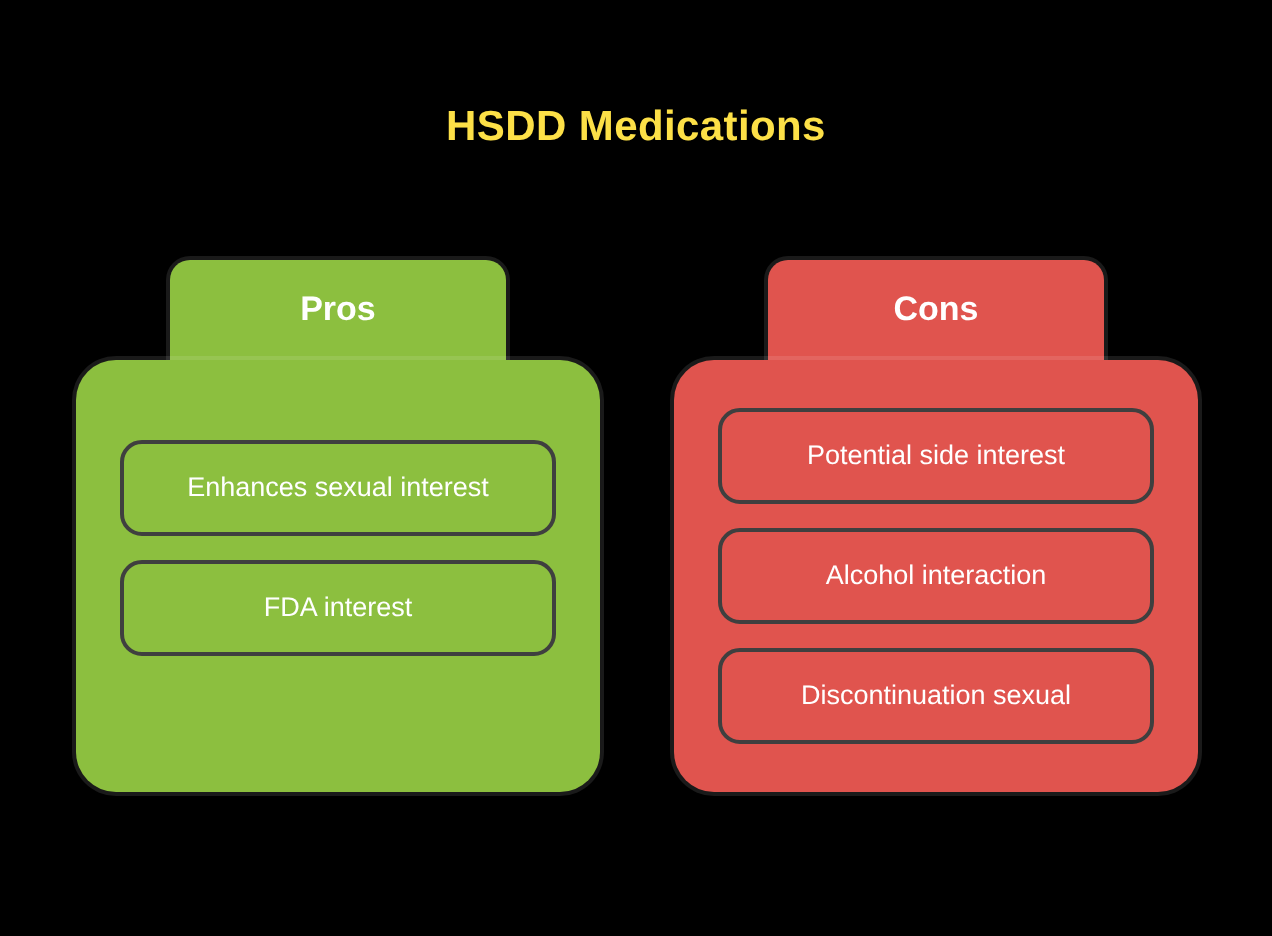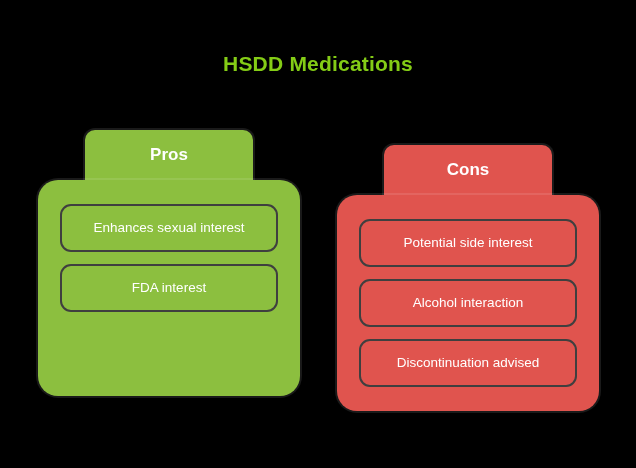--- a/index.html
+++ b/index.html
@@ -39,21 +39,21 @@
     height: 270px;
     padding-left: 12px;
   }
   .column {
     position: absolute;
     top: 0;
     width: 262px;
     height: 266px;
   }
   .column.col-0 { left: 38px; }
-  .column.col-1 { left: 337px; margin-top: 15px; }
+  .column.col-1 { left: 337px; }
 
   .col-header {
     position: absolute;
     top: 0;
     left: 47px;
     width: 168px;
     height: 54px;
     border-radius: 10px 10px 0 0;
     box-shadow: 0 0 0 2px rgba(255,255,255,0.10);
     box-sizing: border-box;
@@ -101,49 +101,49 @@
     font-weight: normal;
     line-height: 1.2;
     padding: 0 8px;
   }
 </style>
 </head>
 <body style="background-color: rgb(0, 0, 0);">
 
 <div class="canvas" style="background-color: rgb(0, 0, 0);">
 
-  <div class="chart-title" style="color: #84cc16;">HSDD Medications</div>
+  <div class="chart-title" style="color: #fde047;">HSDD Medications</div>
 
   <div class="columns">
 
     <div class="column col-0">
       <div class="col-header" style="background-color: rgb(140, 191, 63);">
         <span class="col-header-label">Pros</span>
       </div>
       <div class="col-body" style="background-color: rgb(140, 191, 63);">
-        <div class="item-card" style="border-color: rgb(63, 63, 63);">
+        <div class="item-card" style="border-color: rgb(63, 63, 63); margin-top: 16px;">
           <span class="item-label">Enhances sexual interest</span>
         </div>
         <div class="item-card" style="border-color: rgb(63, 63, 63);">
           <span class="item-label">FDA interest</span>
         </div>
       </div>
     </div>
 
     <div class="column col-1">
       <div class="col-header" style="background-color: rgb(224, 84, 78);">
         <span class="col-header-label">Cons</span>
       </div>
       <div class="col-body" style="background-color: rgb(224, 84, 78);">
         <div class="item-card" style="border-color: rgb(63, 63, 63);">
           <span class="item-label">Potential side interest</span>
         </div>
         <div class="item-card" style="border-color: rgb(63, 63, 63);">
           <span class="item-label">Alcohol interaction</span>
         </div>
         <div class="item-card" style="border-color: rgb(63, 63, 63);">
-          <span class="item-label">Discontinuation advised</span>
+          <span class="item-label">Discontinuation sexual</span>
         </div>
       </div>
     </div>
 
   </div>
 </div>
 
 </body></html>

